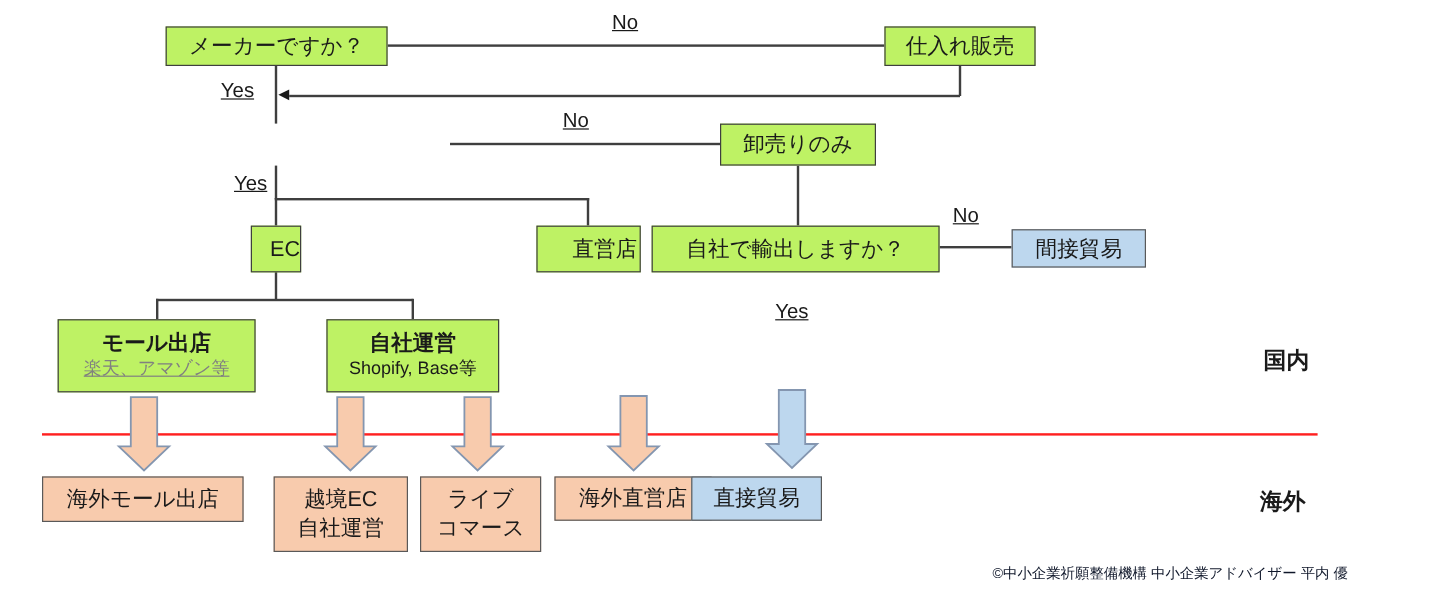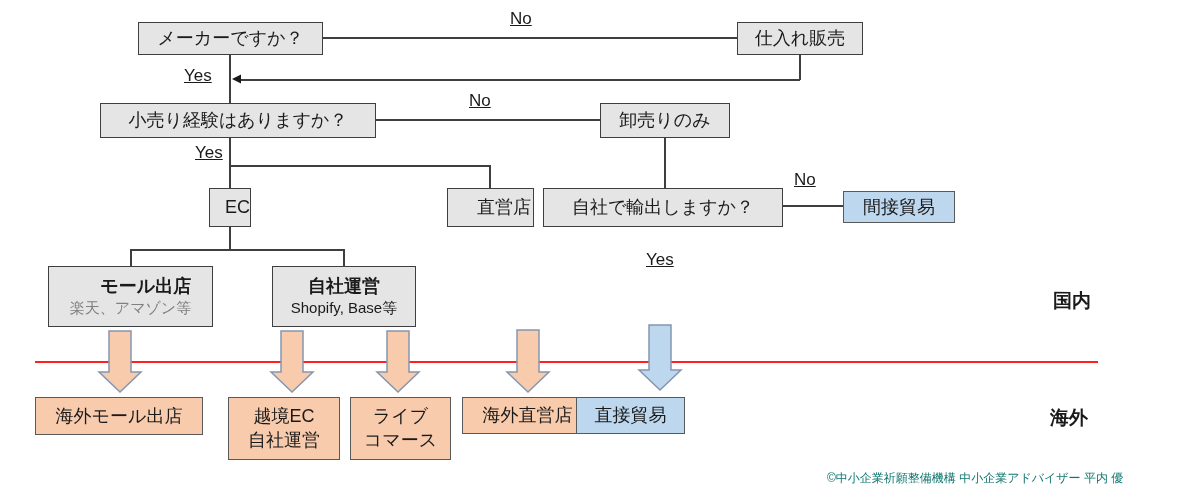--- a/index.html
+++ b/index.html
@@ -1,31 +1,31 @@
 <!DOCTYPE html>
 <html><head>
 <meta charset="utf-8">
 <style>
   html,body{margin:0;padding:0;background:#fff;}
   .canvas{position:relative;width:1200px;height:501px;background:#ffffff;overflow:hidden;
           font-family:"Liberation Sans","DejaVu Sans",sans-serif;color:#1a1a1a;}
   .node{position:absolute;display:flex;align-items:center;justify-content:center;text-align:center;
-        box-sizing:border-box;background:#e5e5e5;border:1.5px solid #3f3f3f;font-size:18px;line-height:1.15;z-index:3;}
+        box-sizing:border-box;background:#bef264;border:1.5px solid #3f3f3f;font-size:18px;line-height:1.15;z-index:3;}
   .node.blue{background:#BDD7EE;border-color:#595959;}
   .node.orange{background:#F8CBAD;border-color:#595959;}
   .stack{line-height:1.3;}
   .stack .title{font-weight:bold;font-size:18px;}
   .stack .subtitle{font-size:15px;}
-  .subtitle.gray{color:#808080;}
+  .subtitle.gray{color:#808080;text-decoration:underline;}
   .hline,.vline{position:absolute;background:#3f3f3f;z-index:1;}
   .hline{height:1.5px;} .vline{width:1.5px;}
   .elabel{position:absolute;font-size:17px;z-index:2;text-decoration:underline;}
   .divider{position:absolute;height:1.5px;background:#ff2020;z-index:1;}
   .region{position:absolute;font-size:19px;font-weight:bold;z-index:2;}
-  .footer{position:absolute;font-size:12px;color:#0f766e;z-index:2;white-space:nowrap;}
+  .footer{position:absolute;font-size:12px;color:#0f172a;z-index:2;white-space:nowrap;}
   svg.overlay{position:absolute;left:0;top:0;z-index:2;pointer-events:none;}
 </style>
 </head>
 <body>
 
 <div class="canvas">
 
   <div class="hline" style="left:323px;top:37px;width:414px;"></div>
   <div class="vline" style="left:799px;top:55px;height:25px;"></div>
   <div class="hline" style="left:241px;top:79px;width:559px;"></div>
@@ -52,40 +52,37 @@
     <polygon points="517,330 539,330 539,372 549,372 528,392 507,372 517,372" fill="#F8CBAD" stroke="#8496B0" stroke-width="1.5"></polygon>
     <polygon points="649,325 671,325 671,370 681,370 660,390 639,370 649,370" fill="#BDD7EE" stroke="#8496B0" stroke-width="1.5"></polygon>
   </svg>
 
   <div class="node" style="left:138px;top:22px;width:185px;height:33px;">
     <span>メーカーですか？</span>
   </div>
   <div class="node" style="left:737px;top:22px;width:126px;height:33px;">
     <span>仕入れ販売</span>
   </div>
-  <div class="node" style="left:100px;top:103px;width:276px;height:35px;">
-    <span>小売り経験はありますか？</span>
-  </div>
   <div class="node" style="left:600px;top:103px;width:130px;height:35px;">
     <span>卸売りのみ</span>
   </div>
   <div class="node" style="left:209px;top:188px;width:42px;height:39px;padding-left:15px;">
     <span>EC</span>
   </div>
   <div class="node" style="left:447px;top:188px;width:87px;height:39px;padding-left:27px;">
     <span>直営店</span>
   </div>
   <div class="node blue" style="left:843px;top:191px;width:112px;height:32px;">
     <span>間接貿易</span>
   </div>
   <div class="node" style="left:543px;top:188px;width:240px;height:39px;">
     <span>自社で輸出しますか？</span>
   </div>
 
-  <div class="node" style="left:48px;top:266px;width:165px;height:61px;text-align:right;">
+  <div class="node" style="left:48px;top:266px;width:165px;height:61px;">
     <div class="stack">
       <div class="title">モール出店</div>
       <div class="subtitle gray">楽天、アマゾン等</div>
     </div>
   </div>
   <div class="node" style="left:272px;top:266px;width:144px;height:61px;">
     <div class="stack">
       <div class="title">自社運営</div>
       <div class="subtitle">Shopify, Base等</div>
     </div>

